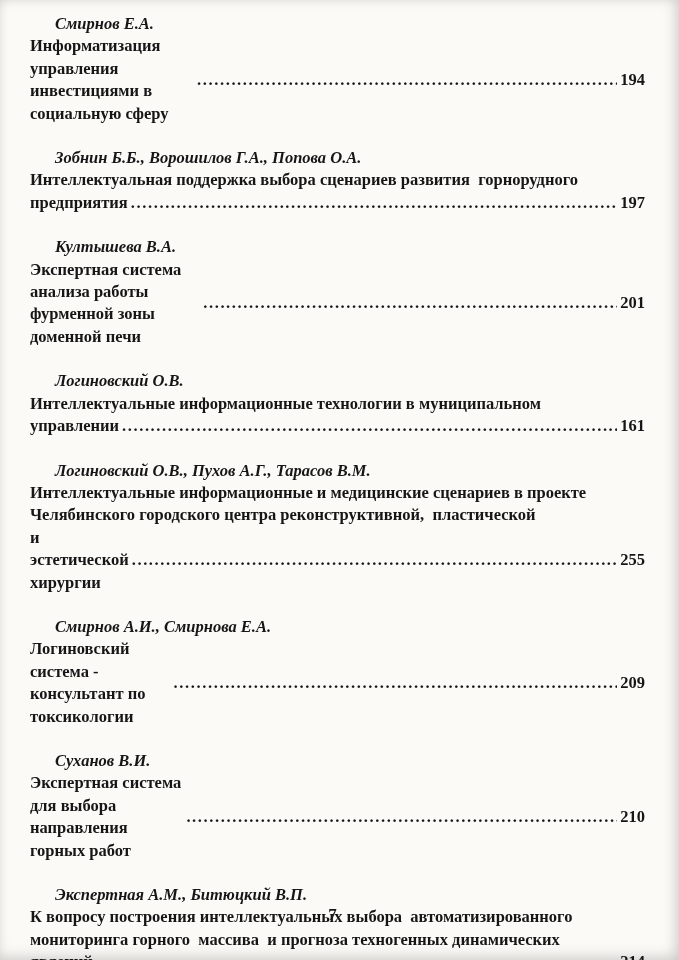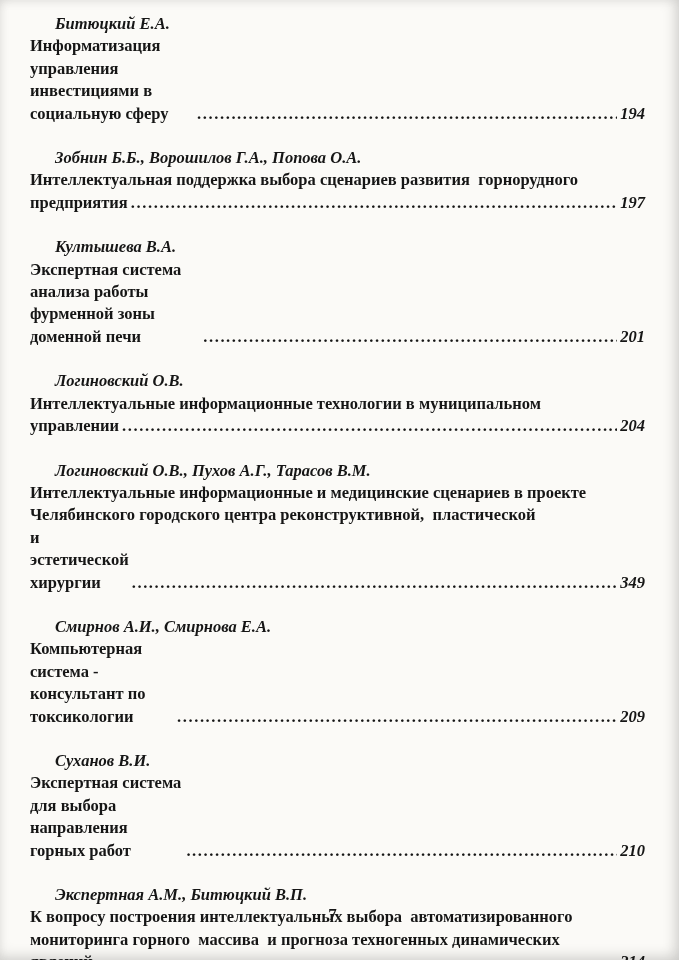--- a/index.html
+++ b/index.html
@@ -34,74 +34,74 @@
     font-size: 16.5px;
     line-height: 22.4px;
     white-space: pre-wrap;
   }
   .tline {
     font-size: 16.5px;
     line-height: 22.4px;
     font-weight: 600;
     white-space: pre-wrap;
   }
-  .lastline { display: flex; align-items: flex-end; }
+  .lastline { display: flex; align-items: center; }
   .lastline .ttext { flex: 0 1 auto; white-space: pre-wrap; }
   .leader {
     flex: 1 1 auto;
     overflow: hidden;
     white-space: nowrap;
     letter-spacing: 1.6px;
     margin: 0 3px;
     font-weight: 600;
   }
-  .pagenum { flex: 0 0 auto; font-weight: 600; font-style: italic; }
+  .pagenum { flex: 0 0 auto; font-weight: 600; }
   .footer {
     position: absolute;
     left: 0;
     right: 14px;
     top: 905px;
     text-align: center;
     font-size: 17px;
     font-weight: 600;
     color: #161616;
   }
 </style>
 </head>
 <body>
 
 <div class="page">
   <div class="content" id="toc">
       <div class="entry">
-        <div class="authors">Битюцкий Е.А.</div>
+        <div class="authors">Смирнов Е.А.</div>
         <div class="tline lastline"><span class="ttext">Информатизация управления инвестициями в социальную сферу</span><span class="leader">............................................................................................................................................................................................................................</span><span class="pagenum">194</span></div>
       </div>
       <div class="entry">
         <div class="authors">Зобнин Б.Б., Ворошилов Г.А., Попова О.А.</div>
         <div class="tline">Интеллектуальная поддержка выбора сценариев развития  горнорудного</div>
         <div class="tline lastline"><span class="ttext">предприятия</span><span class="leader">............................................................................................................................................................................................................................</span><span class="pagenum">197</span></div>
       </div>
       <div class="entry">
         <div class="authors">Култышева В.А.</div>
         <div class="tline lastline"><span class="ttext">Экспертная система анализа работы фурменной зоны доменной печи</span><span class="leader">............................................................................................................................................................................................................................</span><span class="pagenum">201</span></div>
       </div>
       <div class="entry">
         <div class="authors">Логиновский О.В.</div>
         <div class="tline">Интеллектуальные информационные технологии в муниципальном</div>
-        <div class="tline lastline"><span class="ttext">управлении</span><span class="leader">............................................................................................................................................................................................................................</span><span class="pagenum">204</span></div>
+        <div class="tline lastline"><span class="ttext">управлении</span><span class="leader">............................................................................................................................................................................................................................</span><span class="pagenum">161</span></div>
       </div>
       <div class="entry">
         <div class="authors">Логиновский О.В., Пухов А.Г., Тарасов В.М.</div>
         <div class="tline">Интеллектуальные информационные и медицинские сценариев в проекте</div>
         <div class="tline">Челябинского городского центра реконструктивной,  пластической</div>
-        <div class="tline lastline"><span class="ttext">и эстетической хирургии</span><span class="leader">............................................................................................................................................................................................................................</span><span class="pagenum">349</span></div>
+        <div class="tline lastline"><span class="ttext">и эстетической хирургии</span><span class="leader">............................................................................................................................................................................................................................</span><span class="pagenum">255</span></div>
       </div>
       <div class="entry">
         <div class="authors">Смирнов А.И., Смирнова Е.А.</div>
-        <div class="tline lastline"><span class="ttext">Компьютерная система - консультант по токсикологии</span><span class="leader">............................................................................................................................................................................................................................</span><span class="pagenum">209</span></div>
+        <div class="tline lastline"><span class="ttext">Логиновский система - консультант по токсикологии</span><span class="leader">............................................................................................................................................................................................................................</span><span class="pagenum">209</span></div>
       </div>
       <div class="entry">
         <div class="authors">Суханов В.И.</div>
         <div class="tline lastline"><span class="ttext">Экспертная система для выбора направления горных работ</span><span class="leader">............................................................................................................................................................................................................................</span><span class="pagenum">210</span></div>
       </div>
       <div class="entry">
         <div class="authors">Экспертная А.М., Битюцкий В.П.</div>
         <div class="tline">К вопросу построения интеллектуальных выбора  автоматизированного</div>
         <div class="tline">мониторинга горного  массива  и прогноза техногенных динамических</div>
         <div class="tline lastline"><span class="ttext">явлений</span><span class="leader">............................................................................................................................................................................................................................</span><span class="pagenum">214</span></div>

